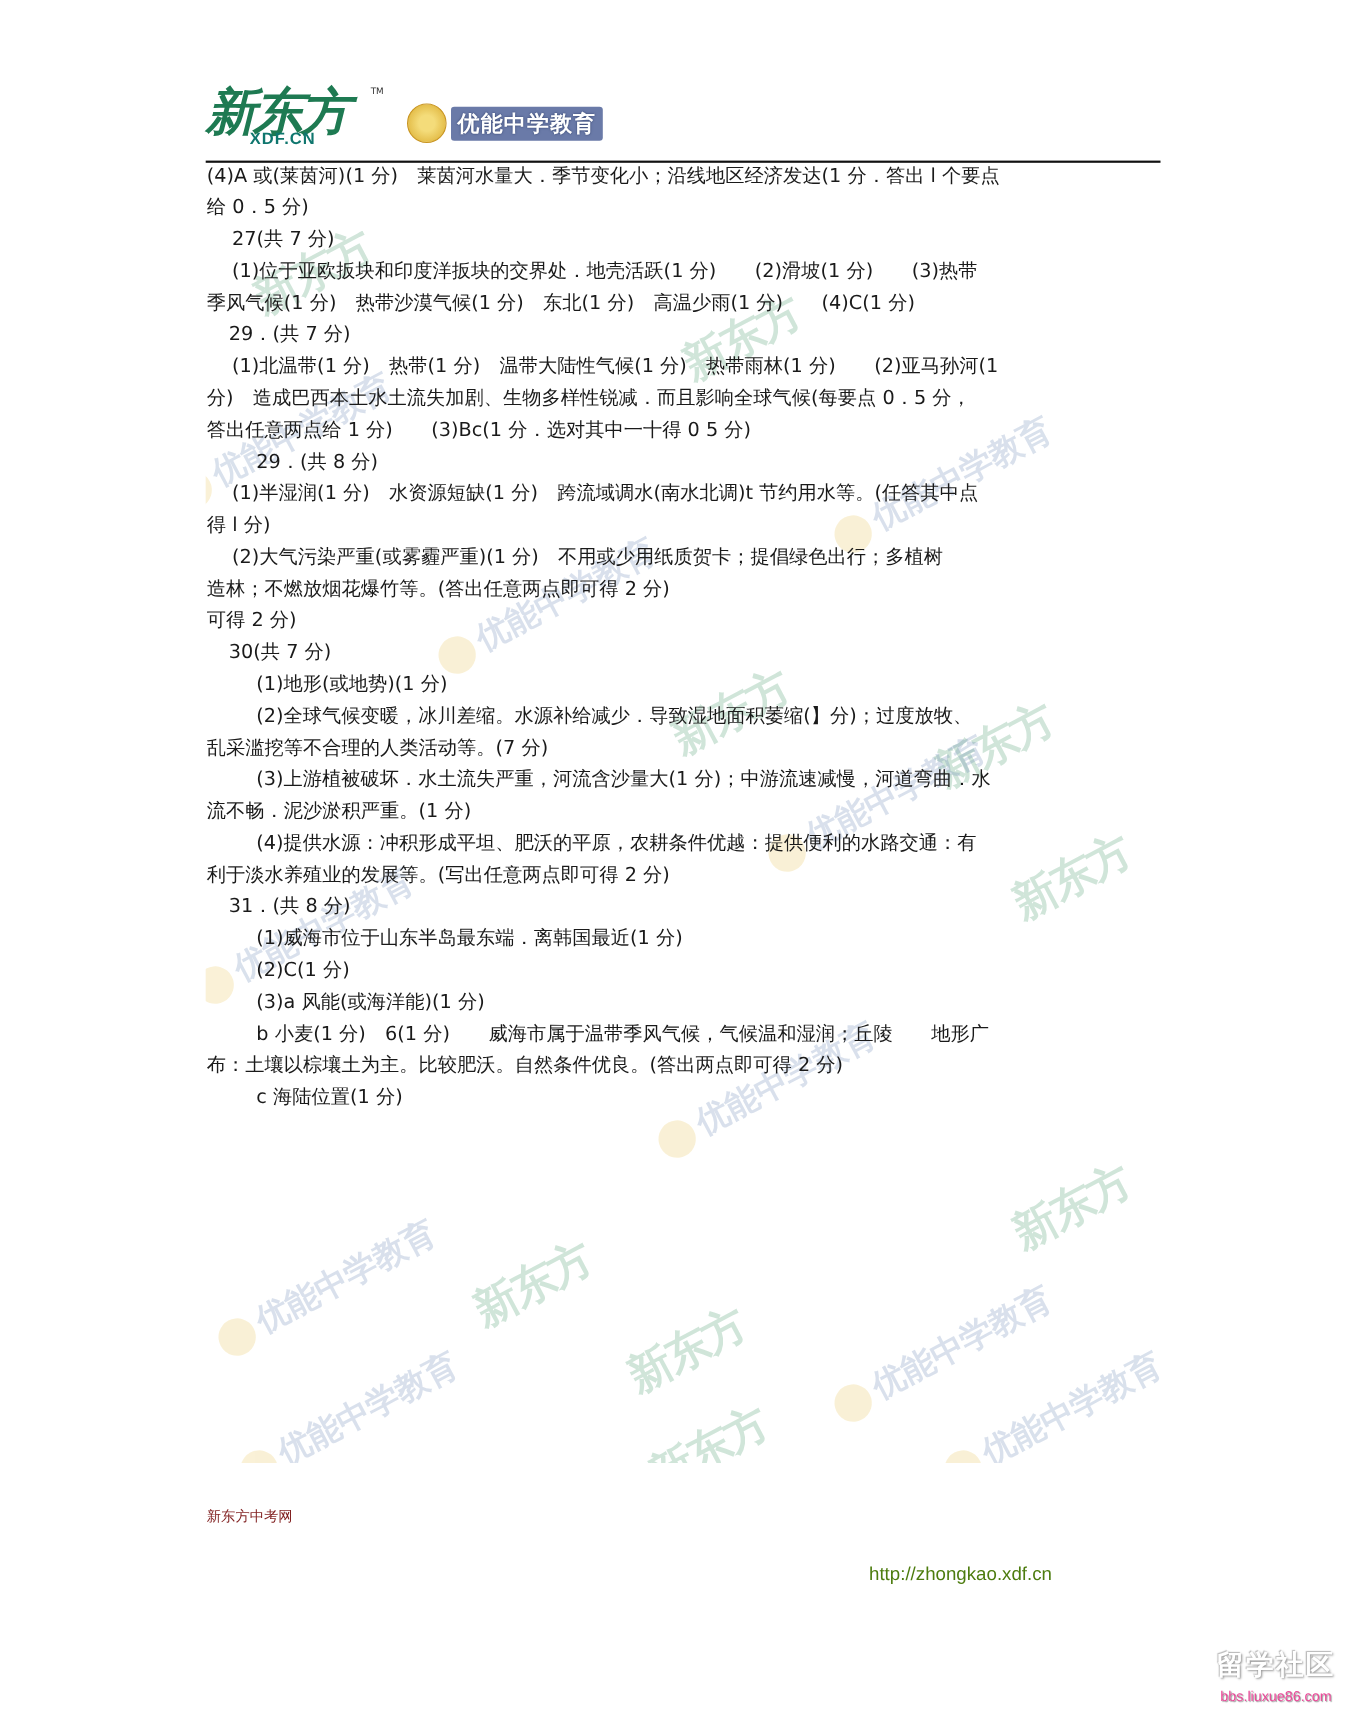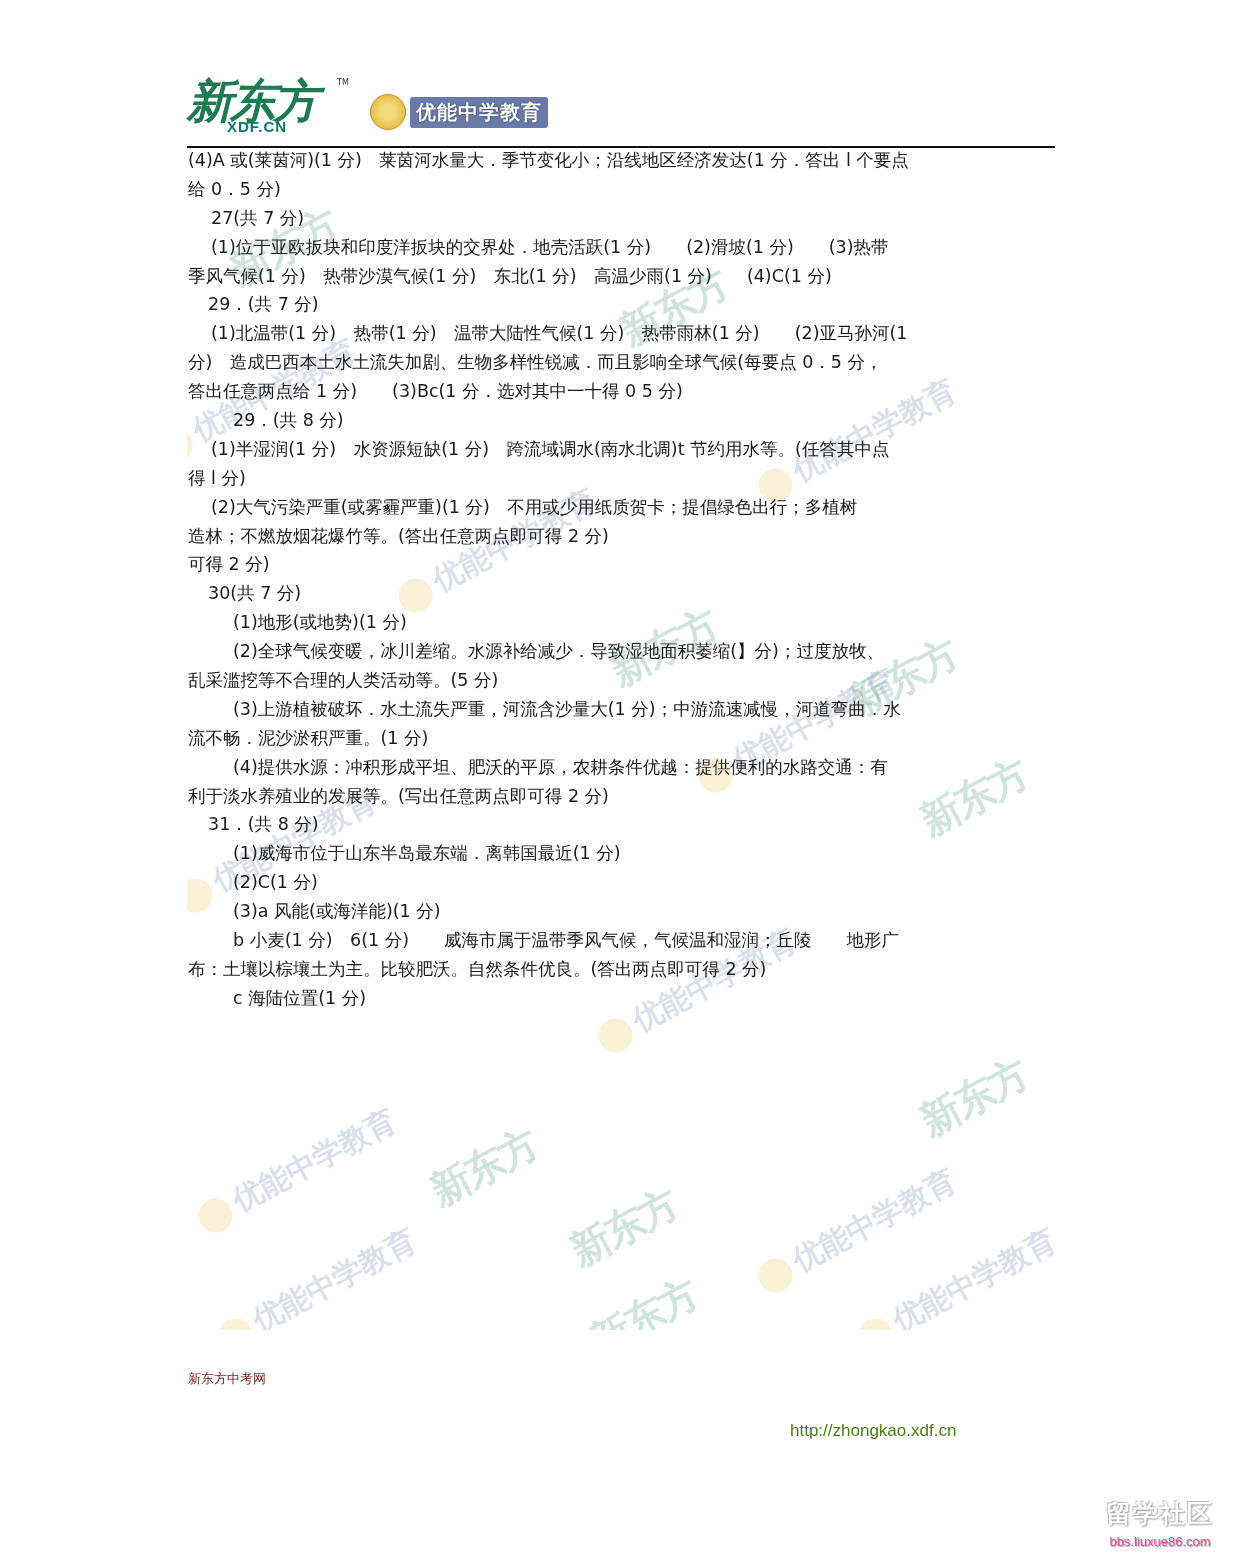--- a/index.html
+++ b/index.html
@@ -100,21 +100,21 @@
   <div class="line">答出任意两点给 1 分)　　(3)Bc(1 分．选对其中一十得 0 5 分)</div>
   <div class="line i2">29．(共 8 分)</div>
   <div class="line i1">(1)半湿润(1 分)　水资源短缺(1 分)　跨流域调水(南水北调)t 节约用水等。(任答其中点</div>
   <div class="line">得 l 分)</div>
   <div class="line i1">(2)大气污染严重(或雾霾严重)(1 分)　不用或少用纸质贺卡；提倡绿色出行；多植树</div>
   <div class="line">造林；不燃放烟花爆竹等。(答出任意两点即可得 2 分)</div>
   <div class="line">可得 2 分)</div>
   <div class="line i0b">30(共 7 分)</div>
   <div class="line i2">(1)地形(或地势)(1 分)</div>
   <div class="line i2">(2)全球气候变暖，冰川差缩。水源补给减少．导致湿地面积萎缩(】分)；过度放牧、</div>
-  <div class="line">乱采滥挖等不合理的人类活动等。(5 分)</div>
+  <div class="line">乱采滥挖等不合理的人类活动等。(7 分)</div>
   <div class="line i2">(3)上游植被破坏．水土流失严重，河流含沙量大(1 分)；中游流速减慢，河道弯曲．水</div>
   <div class="line">流不畅．泥沙淤积严重。(1 分)</div>
   <div class="line i2">(4)提供水源：冲积形成平坦、肥沃的平原，农耕条件优越：提供便利的水路交通：有</div>
   <div class="line">利于淡水养殖业的发展等。(写出任意两点即可得 2 分)</div>
   <div class="line i0b">31．(共 8 分)</div>
   <div class="line i2">(1)威海市位于山东半岛最东端．离韩国最近(1 分)</div>
   <div class="line i2">(2)C(1 分)</div>
   <div class="line i2">(3)a 风能(或海洋能)(1 分)</div>
   <div class="line i2">b 小麦(1 分)　6(1 分)　　威海市属于温带季风气候，气候温和湿润；丘陵　　地形广</div>
   <div class="line">布：土壤以棕壤土为主。比较肥沃。自然条件优良。(答出两点即可得 2 分)</div>

